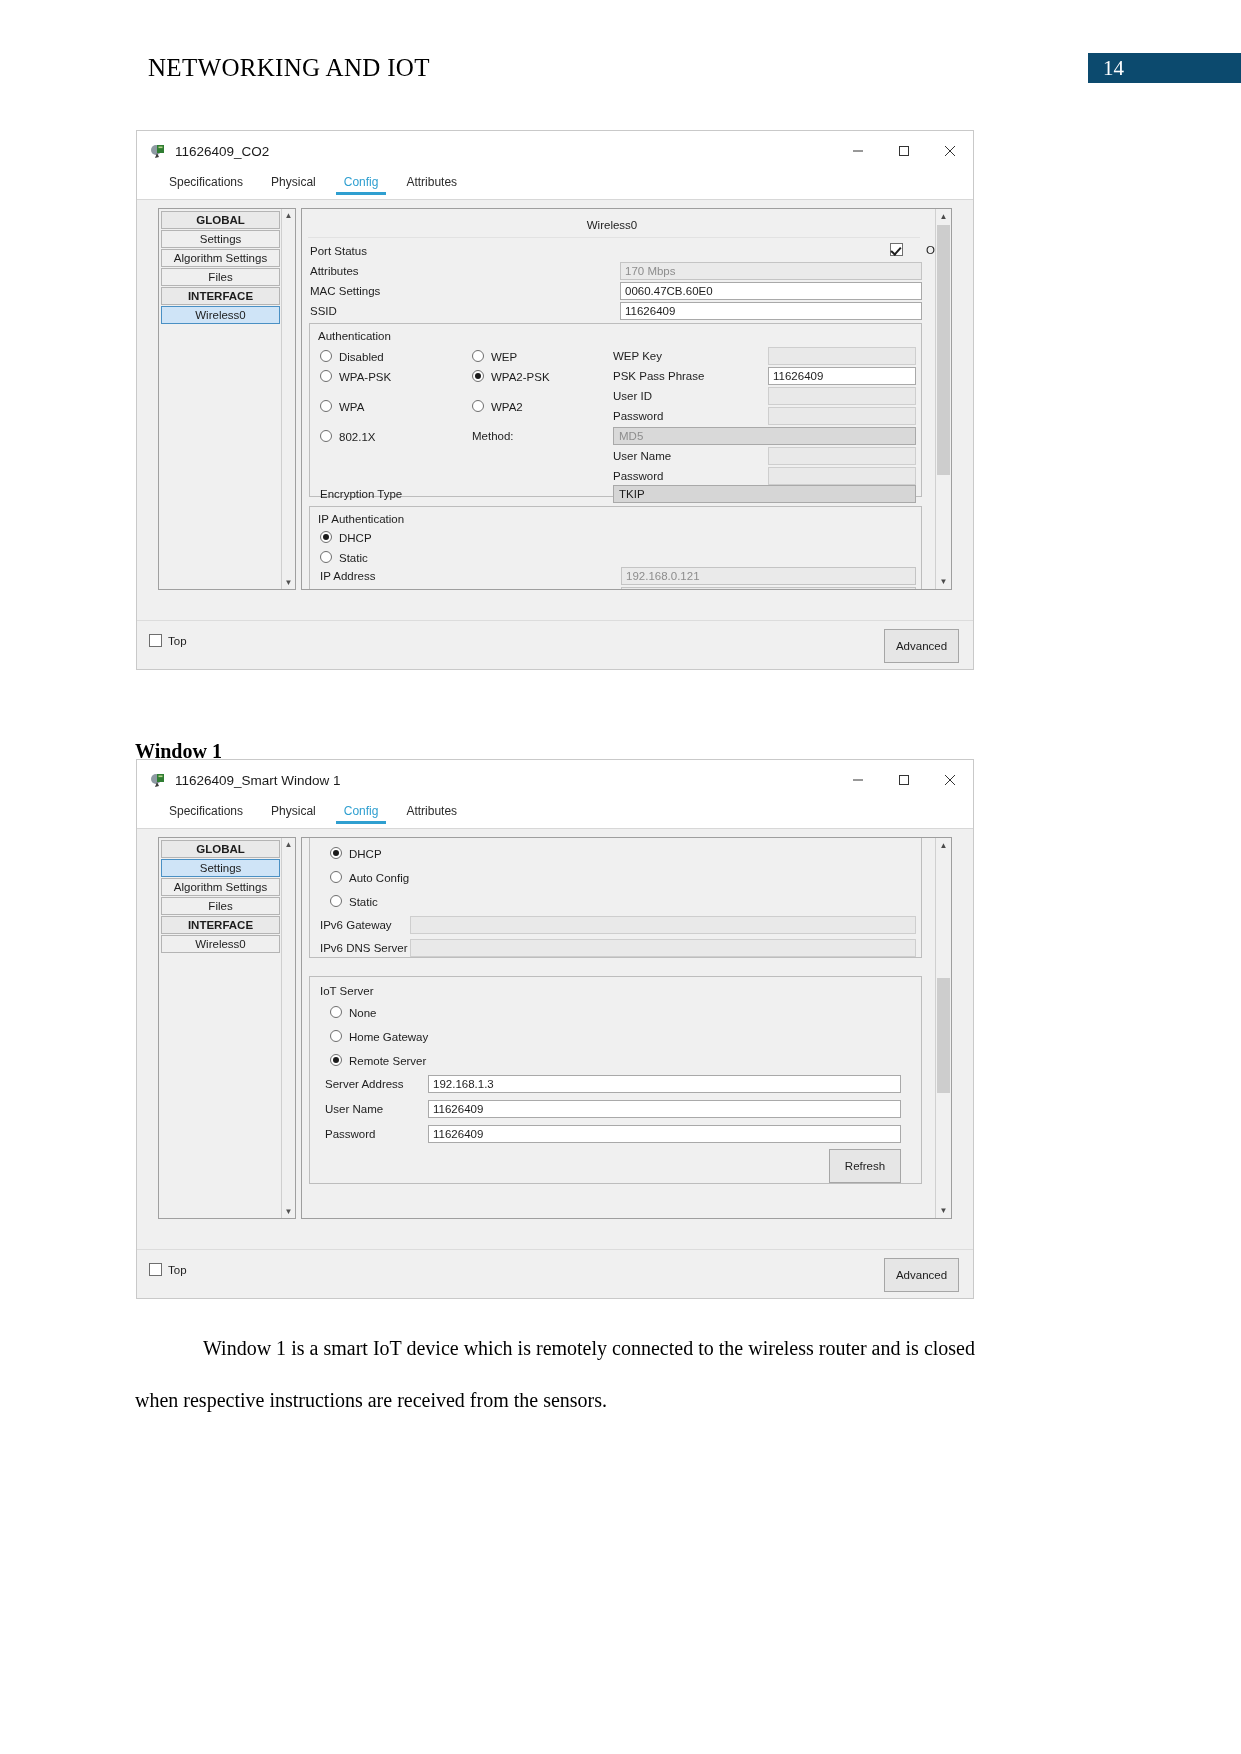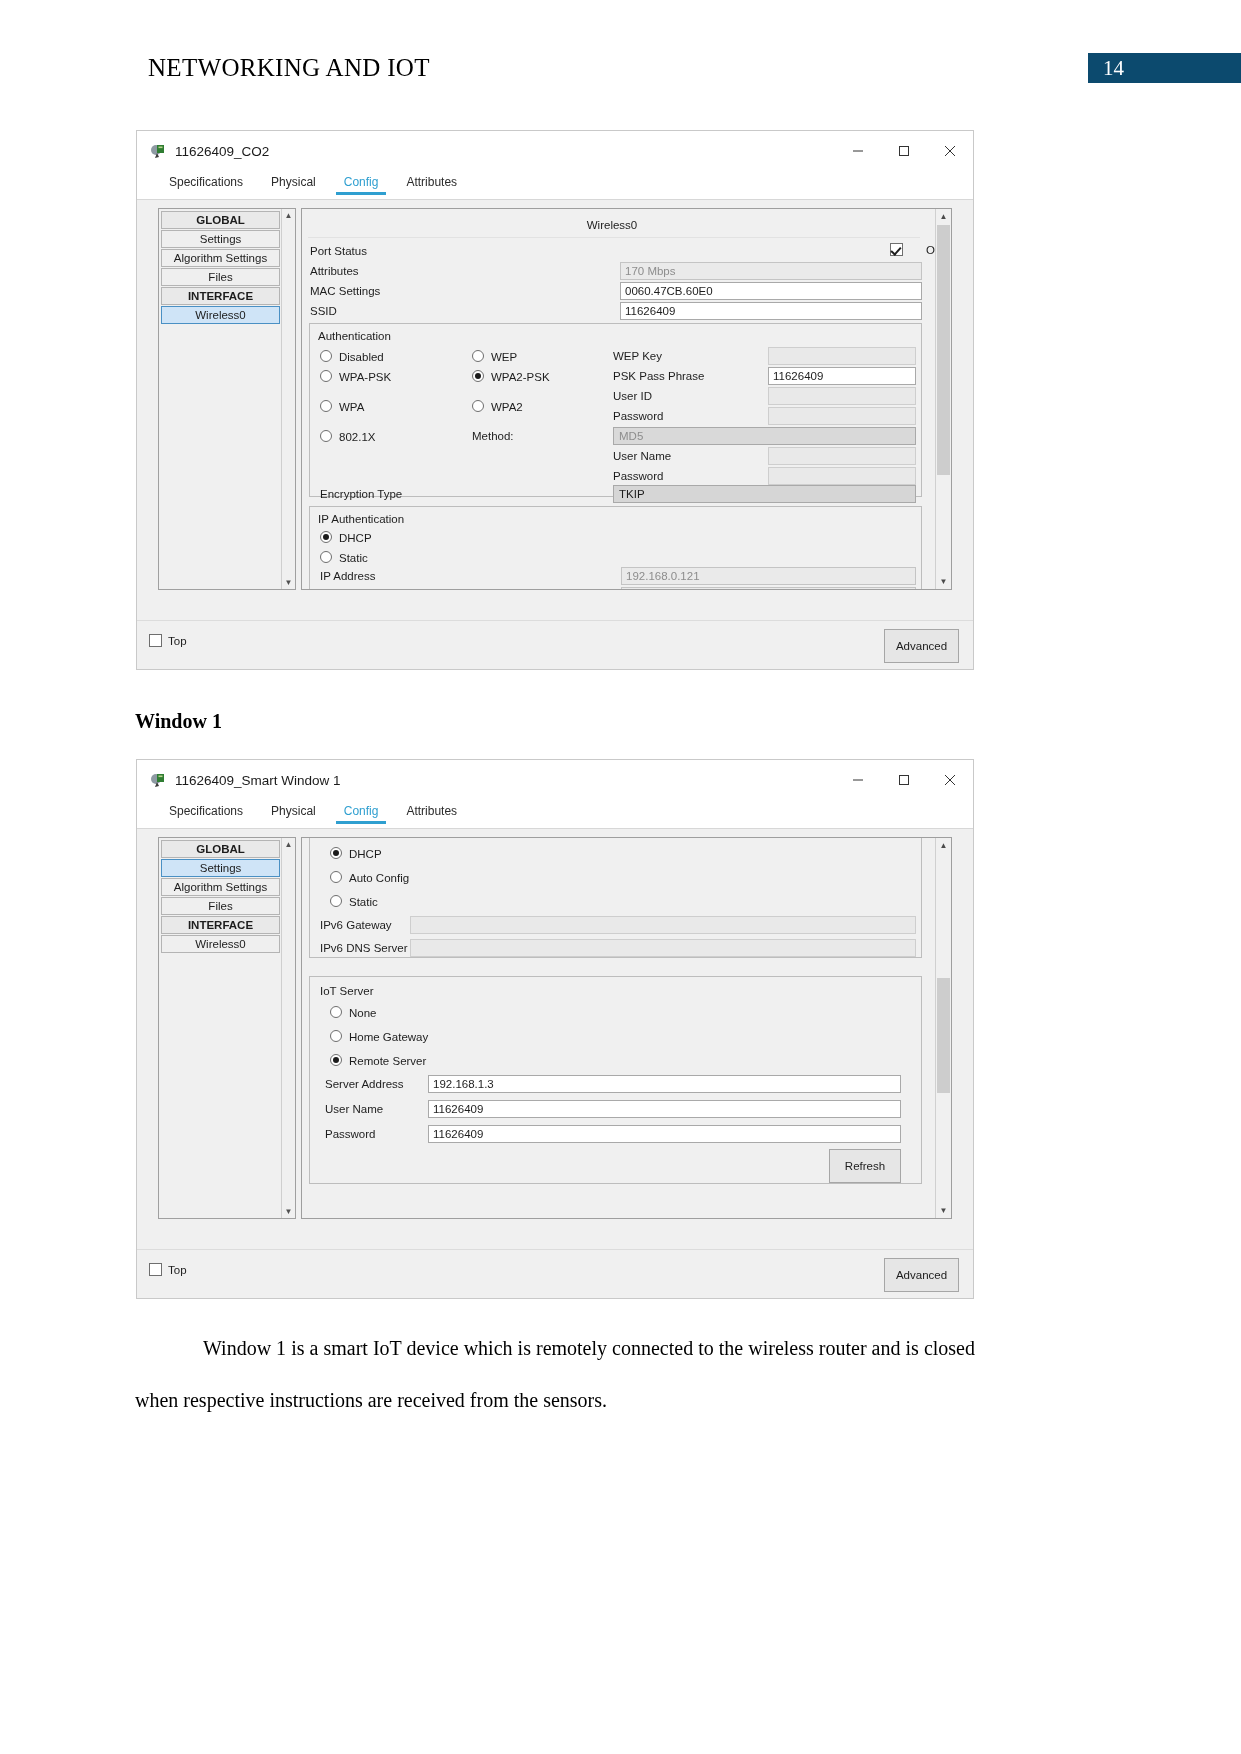--- a/index.html
+++ b/index.html
@@ -320,20 +320,21 @@
     border-top: 1px solid #dcdcdc;
   }
 
   
   .caption {
     position: absolute;
     font-family: "Liberation Serif", serif;
     font-weight: bold;
     font-size: 20px;
     color: #000;
+    margin-top: 30px;
   }
   .para {
     position: absolute;
     font-family: "Liberation Serif", serif;
     font-size: 20px;
     color: #000;
     line-height: 52px;
     text-align: justify;
     text-indent: 68px;
   }

